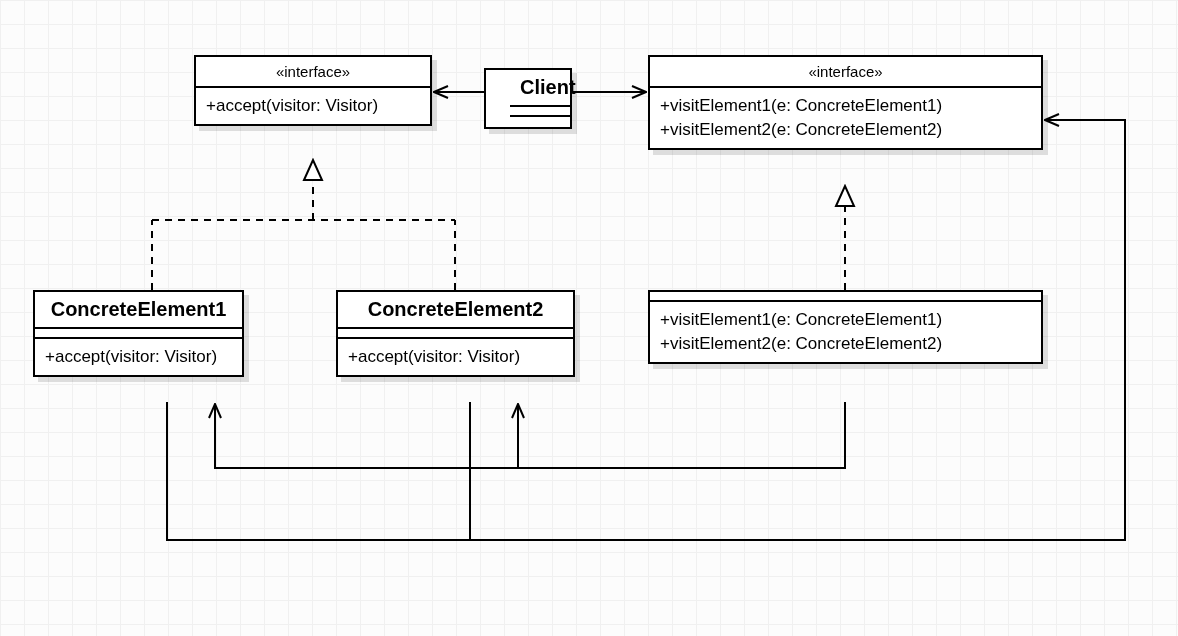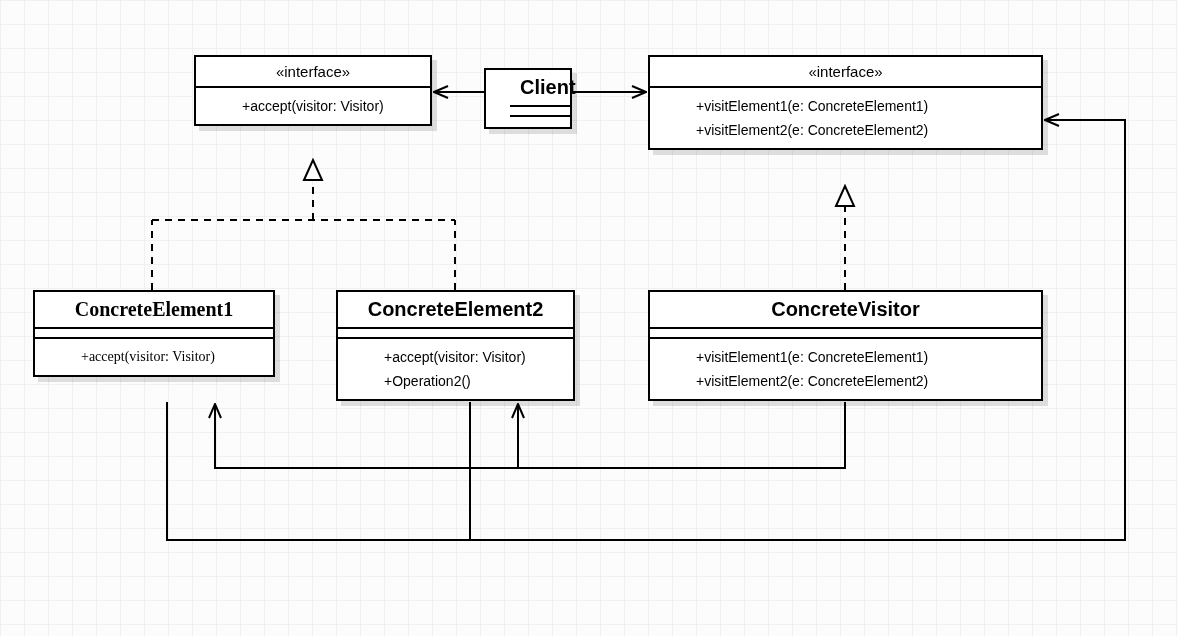--- a/index.html
+++ b/index.html
@@ -36,24 +36,23 @@
     display: block;
   }
   .uml-attr {
     border-bottom: 2px solid #000;
     min-height: 10px;
     padding: 2px 0;
   }
   .uml-attr:empty { padding: 4px 0; }
   .uml-ops {
     padding: 6px 10px;
-    font-size: 14px;
+    font-size: 17px;
     line-height: 24px;
     text-align: left;
-    margin-left: 36px;
   }
   .uml-ops div { white-space: nowrap; }
   svg.connectors {
     position: absolute;
     top: 0; left: 0;
     width: 1178px; height: 636px;
     pointer-events: none;
   }
 </style>
 </head>
@@ -79,45 +78,41 @@
 <div class="uml-box" style="left:648px; top:55px; width:395px;">
   <div class="uml-header">
     <span class="stereotype">«interface»</span>
   </div>
   <div class="uml-ops">
     <div>+visitElement1(e: ConcreteElement1)</div>
     <div>+visitElement2(e: ConcreteElement2)</div>
   </div>
 </div>
 
-<div class="uml-box" style="left:33px; top:290px; width:242px;font-family:Liberation Serif, serif;">
+<div class="uml-box" style="left:33px; top:290px; width:211px;">
   <div class="uml-header">
     <span class="name">ConcreteElement1</span>
   </div>
   <div class="uml-attr"></div>
   <div class="uml-ops">
     <div>+accept(visitor: Visitor)</div>
   </div>
 </div>
 
 <div class="uml-box" style="left:336px; top:290px; width:239px;">
   <div class="uml-header">
     <span class="name">ConcreteElement2</span>
   </div>
   <div class="uml-attr"></div>
   <div class="uml-ops">
     <div>+accept(visitor: Visitor)</div>
-    <div>+Operation2()</div>
   </div>
 </div>
 
 <div class="uml-box" style="left:648px; top:290px; width:395px;">
-  <div class="uml-header">
-    <span class="name">ConcreteVisitor</span>
-  </div>
   <div class="uml-attr"></div>
   <div class="uml-ops">
     <div>+visitElement1(e: ConcreteElement1)</div>
     <div>+visitElement2(e: ConcreteElement2)</div>
   </div>
 </div>
 
 <svg class="connectors">
   <defs>
     <marker id="open-arrow" markerWidth="16" markerHeight="14" refX="15" refY="7" orient="auto" markerUnits="userSpaceOnUse">

